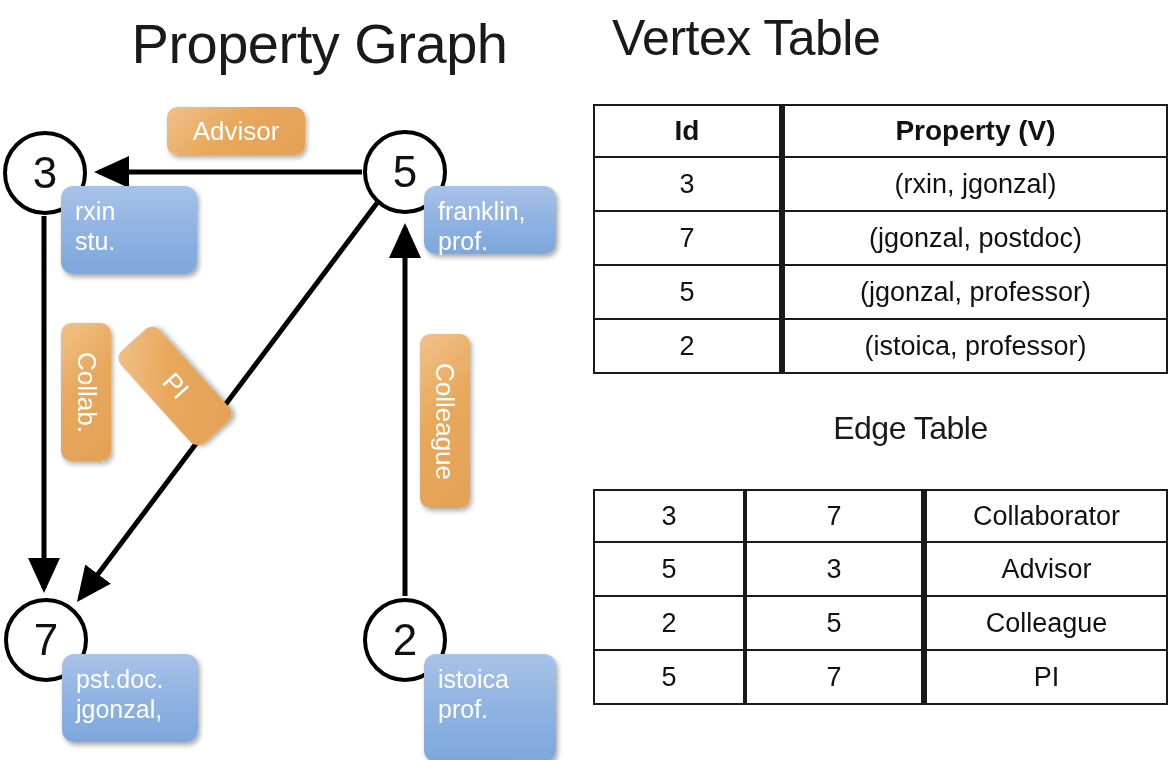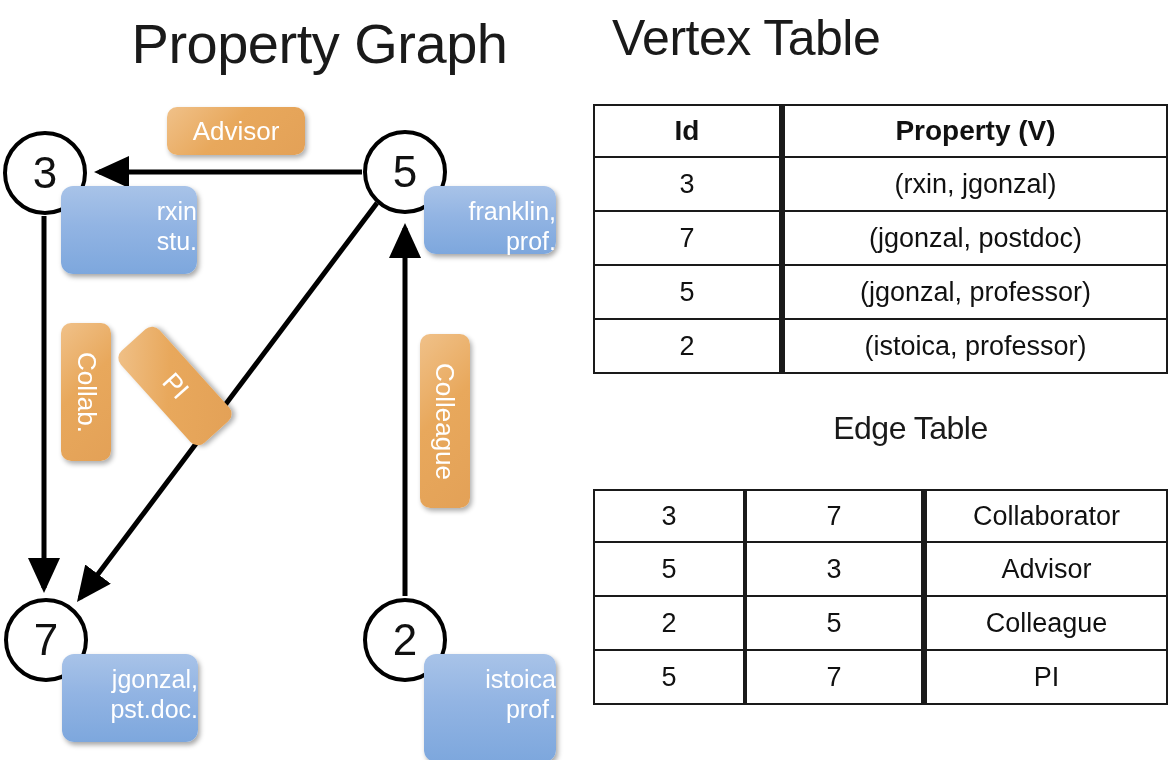--- a/index.html
+++ b/index.html
@@ -81,25 +81,24 @@
   
   .prop-box {
     position: absolute;
     border-radius: 12px;
     background: linear-gradient(to bottom, #a8c3e8 0%, #92b4e3 45%, #7da7dd 100%);
     box-shadow: 2px 3px 5px rgba(0,0,0,0.35);
     color: #ffffff;
     font-size: 25px;
     line-height: 30px;
     font-weight: 300;
-    padding: 10px 0 0 20px;
+    padding: 10px 0 0 14px;
     box-sizing: border-box;
     z-index: 4;
     font-family: "Liberation Sans", sans-serif;
-    text-align: right;
   }
   #prop-box-3 { left: 61px;  top: 186px; width: 136px; height: 88px; }
   #prop-box-5 { left: 424px; top: 186px; width: 132px; height: 68px; }
   #prop-box-7 { left: 62px;  top: 654px; width: 136px; height: 88px; }
   #prop-box-2 { left: 424px; top: 654px; width: 132px; height: 108px; }
 
   
   .rel-box {
     position: absolute;
     border-radius: 10px;
@@ -224,22 +223,22 @@
 
   <div class="prop-box" id="prop-box-3">
     <div>rxin</div>
     <div>stu.</div>
   </div>
   <div class="prop-box" id="prop-box-5">
     <div>franklin,</div>
     <div>prof.</div>
   </div>
   <div class="prop-box" id="prop-box-7">
+    <div>pst.doc.</div>
     <div>jgonzal,</div>
-    <div>pst.doc.</div>
   </div>
   <div class="prop-box" id="prop-box-2">
     <div>istoica</div>
     <div>prof.</div>
   </div>
 
   <div class="rel-box" id="rel-box-advisor">
     <span class="rel-label">Advisor</span>
   </div>
   <div class="rel-box" id="rel-box-collab">

